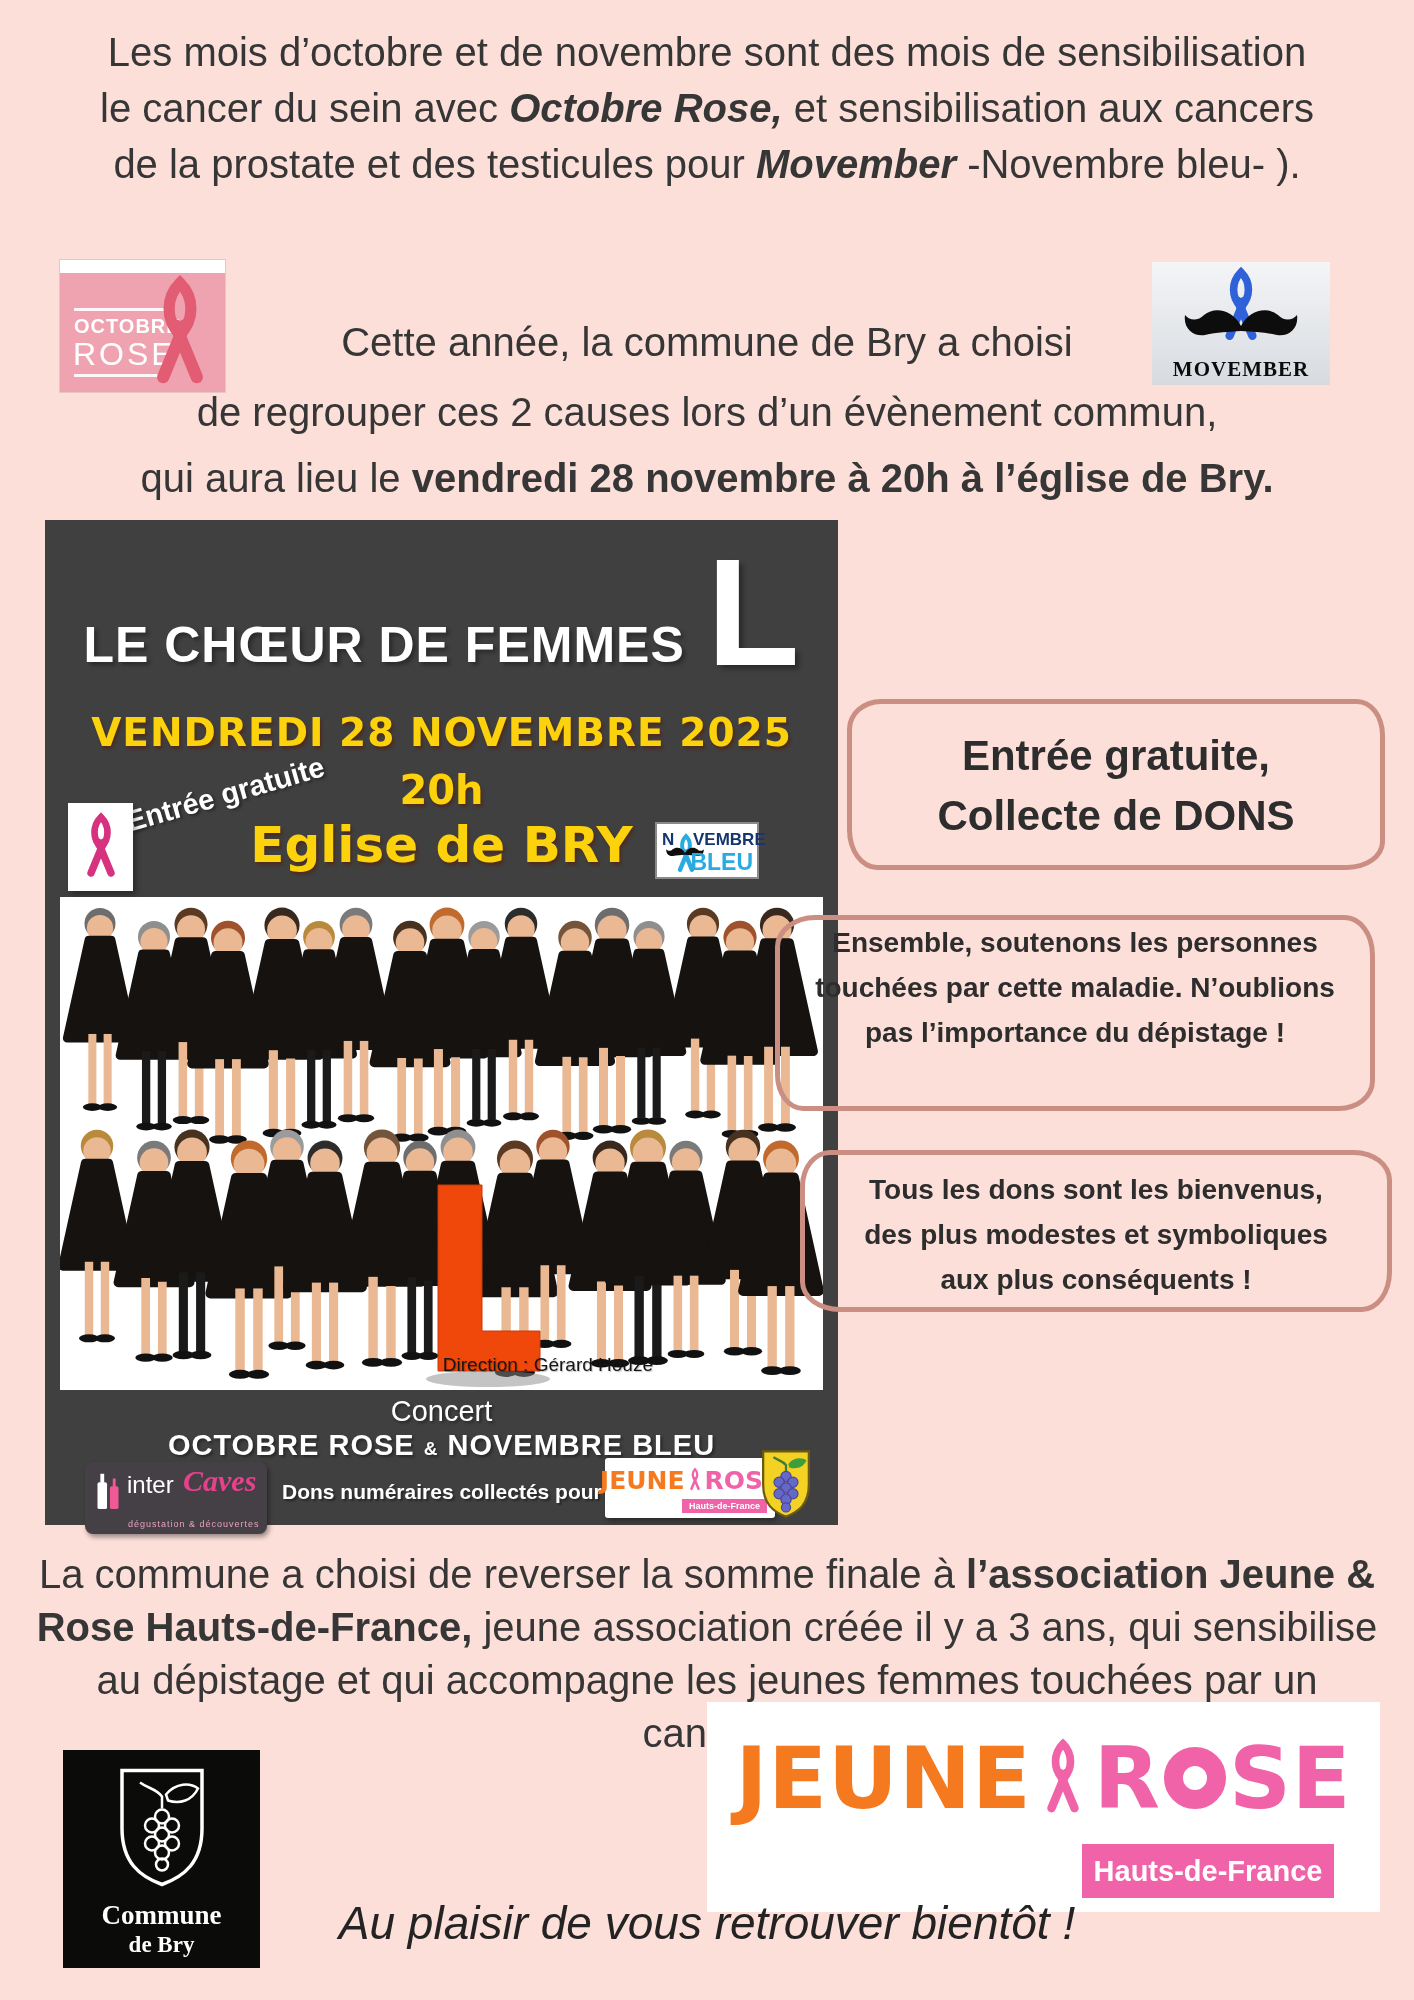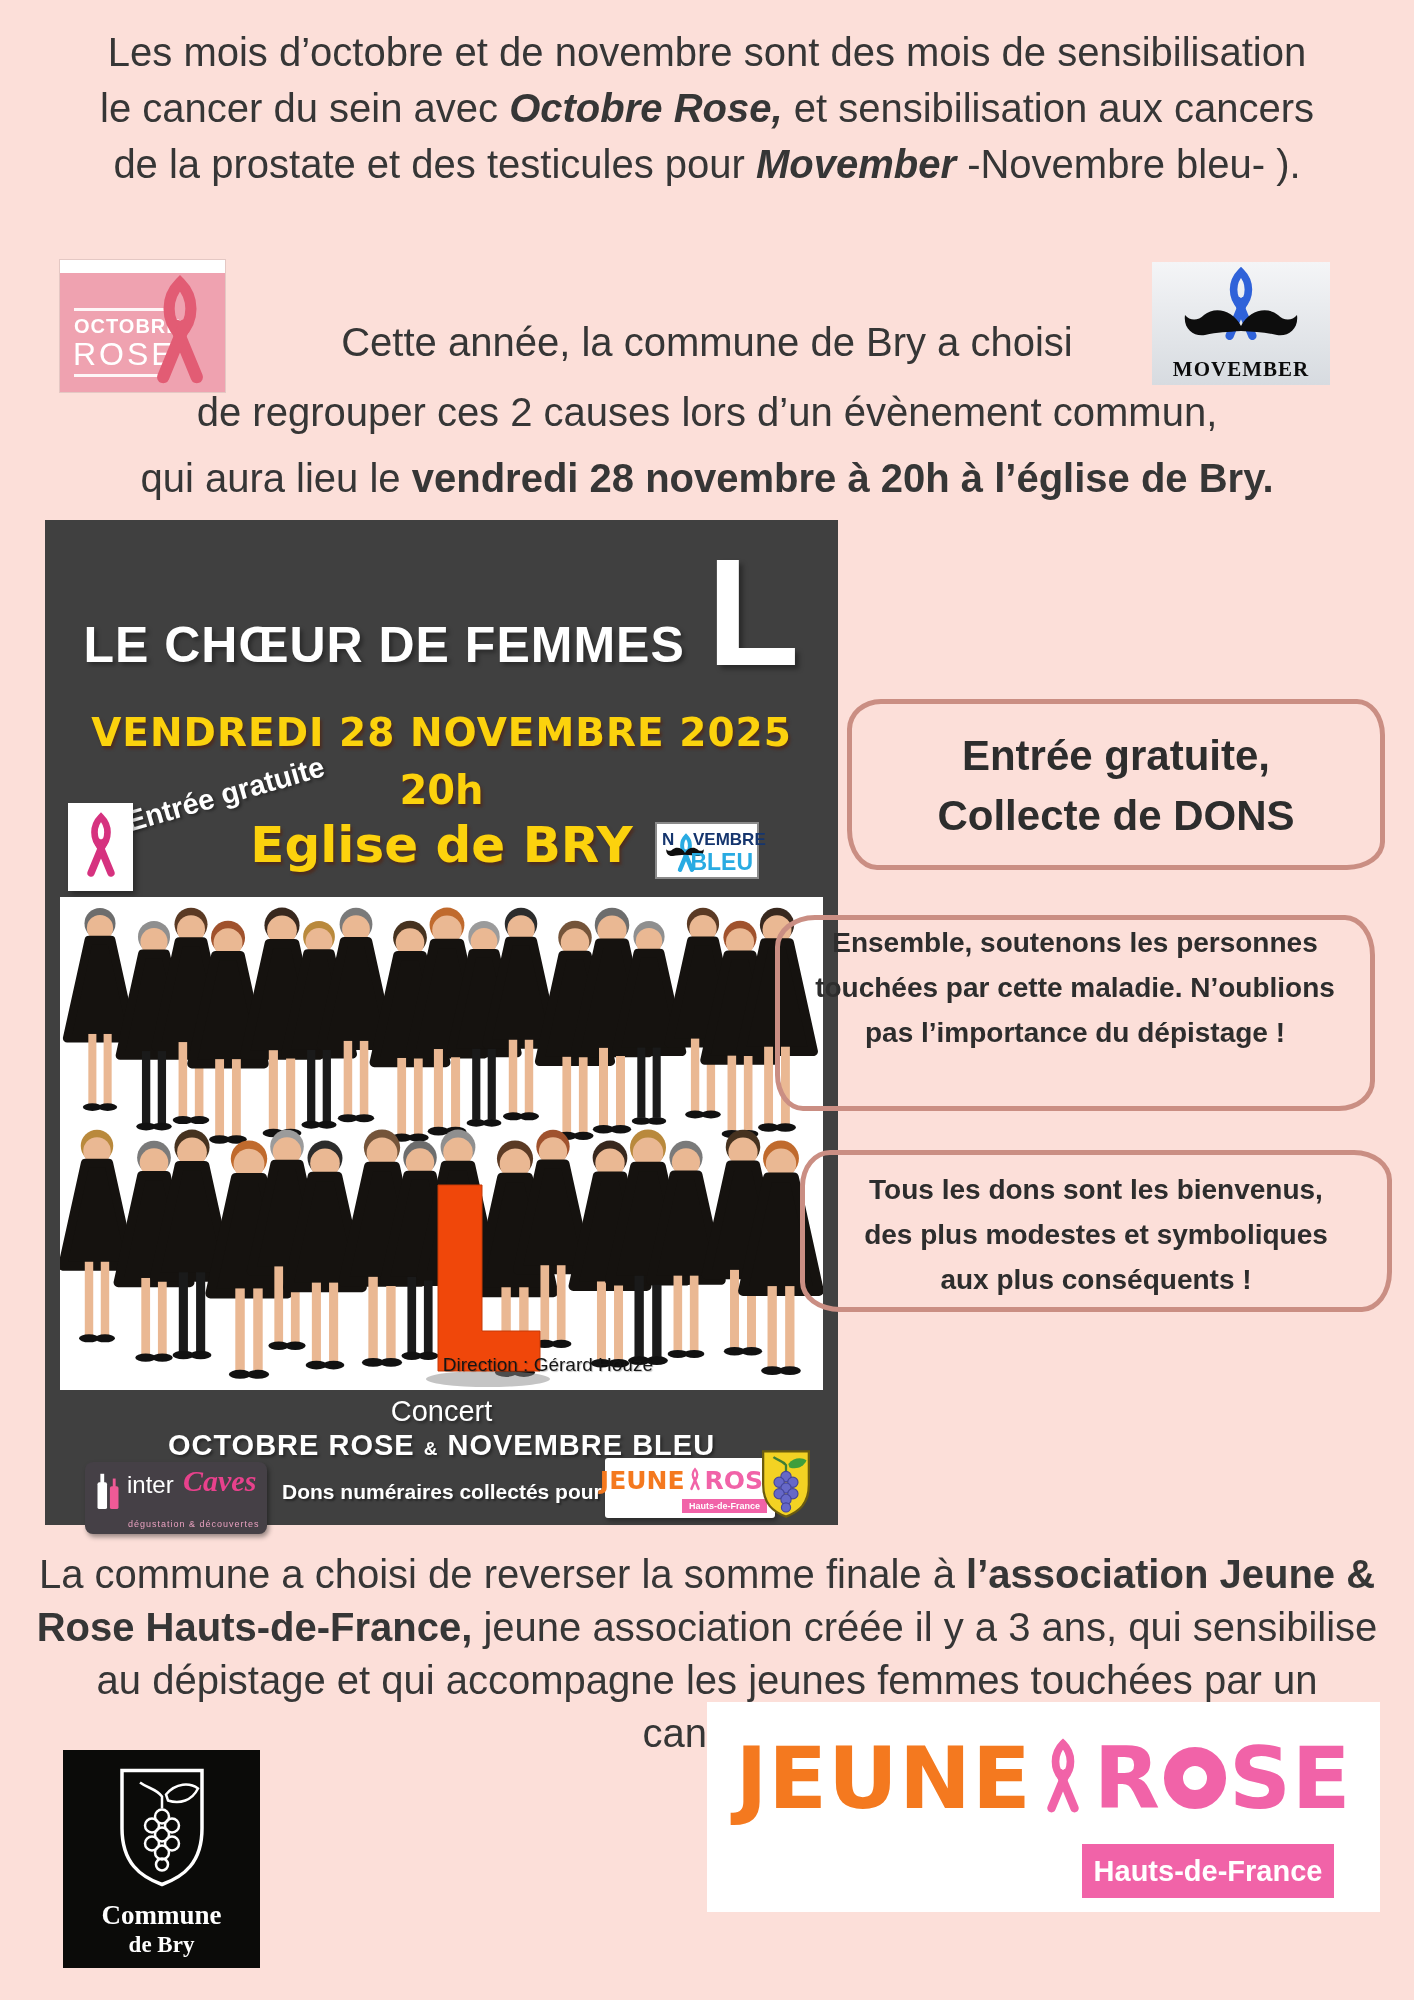--- a/index.html
+++ b/index.html
@@ -534,14 +534,15 @@
           </svg></span>
       <span class="jr-rose">
           <span>R</span>
           <span class="jr-o"></span>
           <span>SE</span>
         </span>
     </div>
     <div class="jr-badge">Hauts-de-France</div>
   </div>
 
+  <div class="closing">Au plaisir de vous retrouver bientôt !</div>
 
 </div>
 
 </body></html>

